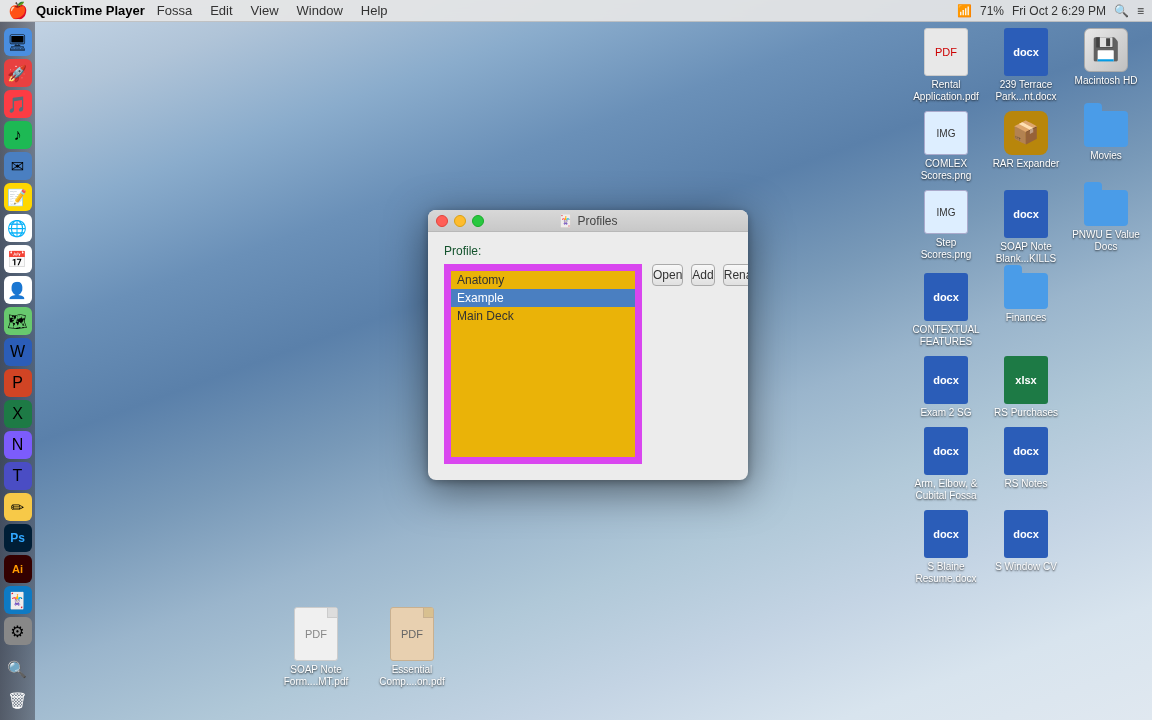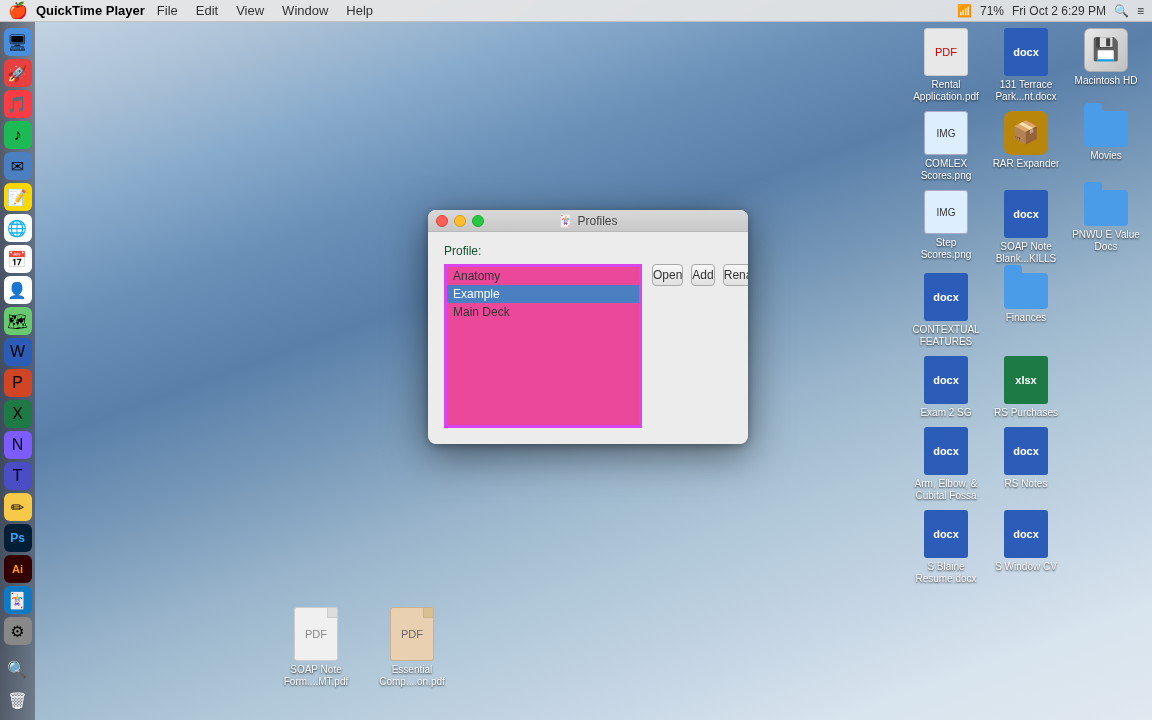--- a/index.html
+++ b/index.html
@@ -209,23 +209,23 @@
       margin-bottom: 6px;
     }
 
     .dialog-content {
       display: flex;
       gap: 10px;
     }
 
     .profile-list-container {
       flex: 1;
-      border: 3px solid #d946ef;
-      background: #ec4899;
-      height: 164px;
+      border: 7px solid #d946ef;
+      background: #eab308;
+      height: 200px;
       overflow-y: auto;
     }
 
     .profile-list {
       list-style: none;
     }
 
     .profile-list-item {
       padding: 2px 6px;
       font-size: 12px;
@@ -264,21 +264,21 @@
   </style>
 </head>
 <body>
 
 <div class="desktop"></div>
 
 <div class="menubar">
   <span class="menubar-apple">🍎</span>
   <span class="menubar-app-name">QuickTime Player</span>
   <div class="menubar-items">
-    <span class="menubar-item">File</span>
+    <span class="menubar-item">Fossa</span>
     <span class="menubar-item">Edit</span>
     <span class="menubar-item">View</span>
     <span class="menubar-item">Window</span>
     <span class="menubar-item">Help</span>
   </div>
   <div class="menubar-right">
     <span>📶</span>
     <span>71%</span>
     <span>Fri Oct 2  6:29 PM</span>
     <span>🔍</span>
@@ -314,21 +314,21 @@
 
 <div style="position:absolute; right:10px; top:28px; display:flex; flex-direction:column; gap:8px; z-index:10;">
 
   <div style="display:flex; gap:8px;">
     <div class="desktop-icon">
       <div class="desktop-icon-img" style="background:#e8e8e8; border:1px solid #ccc; border-radius:3px; width:44px; height:48px; font-size:11px; color:#c00;">PDF</div>
       <div class="desktop-icon-label">Rental Application.pdf</div>
     </div>
     <div class="desktop-icon">
       <div class="desktop-icon-img" style="background:#2b5db8; border-radius:3px; width:44px; height:48px; font-size:11px; color:white; font-weight:bold;">docx</div>
-      <div class="desktop-icon-label">131 Terrace Park...nt.docx</div>
+      <div class="desktop-icon-label">239 Terrace Park...nt.docx</div>
     </div>
     <div class="desktop-icon">
       <div class="desktop-icon-img" style="background:linear-gradient(135deg,#e8e8e8,#c0c0c0); border-radius:6px; width:44px; height:44px; border:1px solid #aaa; font-size:22px;">💾</div>
       <div class="desktop-icon-label">Macintosh HD</div>
     </div>
   </div>
 
   <div style="display:flex; gap:8px;">
     <div class="desktop-icon">
       <div class="desktop-icon-img" style="background:#ddeeff; border:1px solid #aac; border-radius:3px; width:44px; height:44px; font-size:10px; color:#333; display:flex; align-items:center; justify-content:center;">IMG</div>

